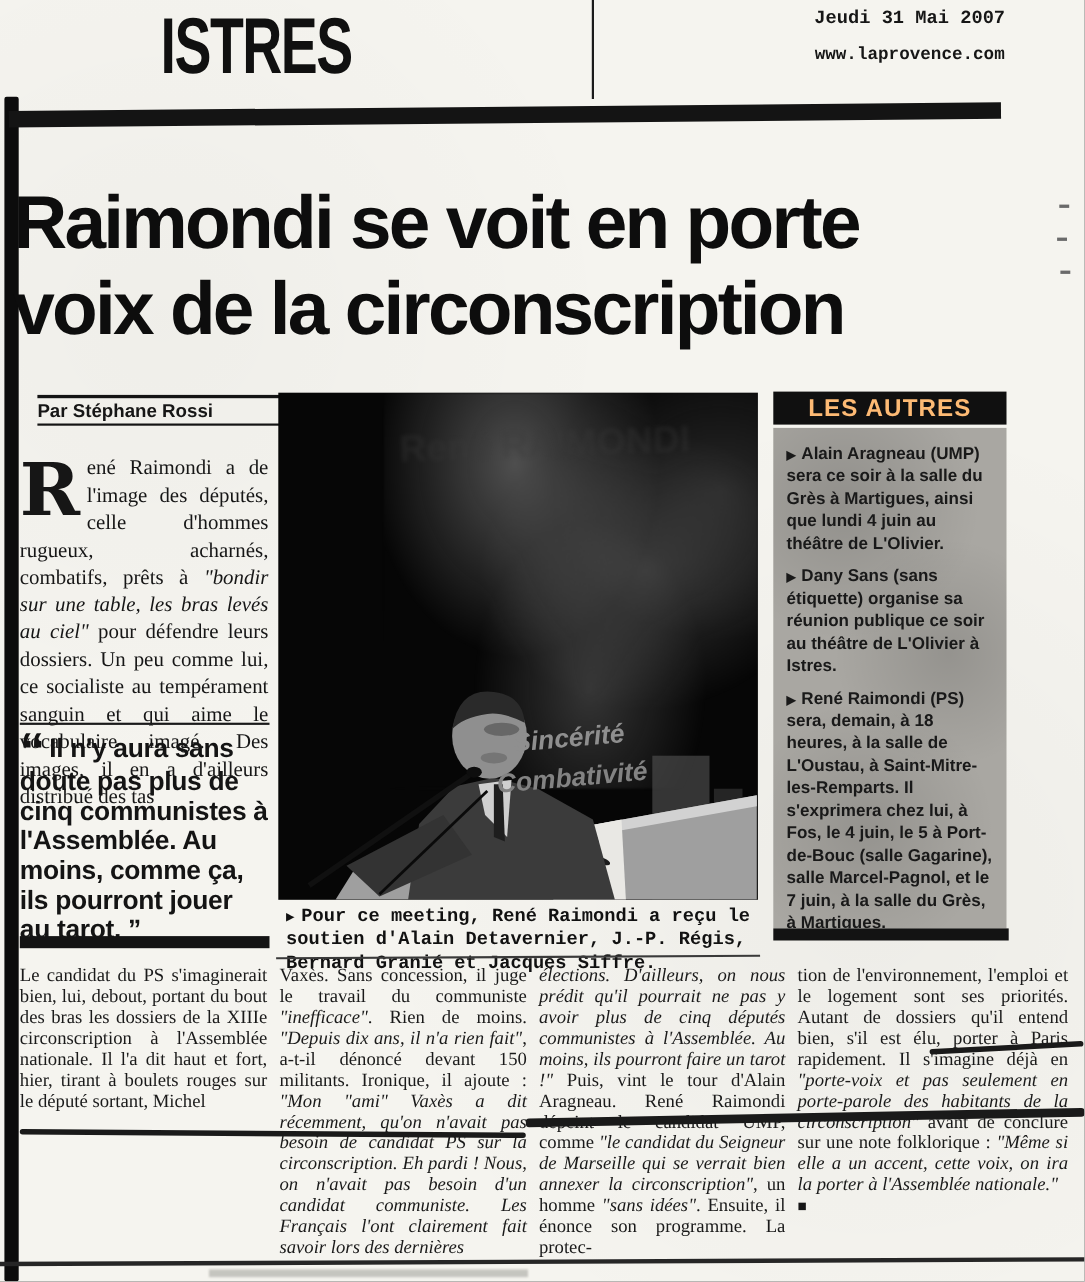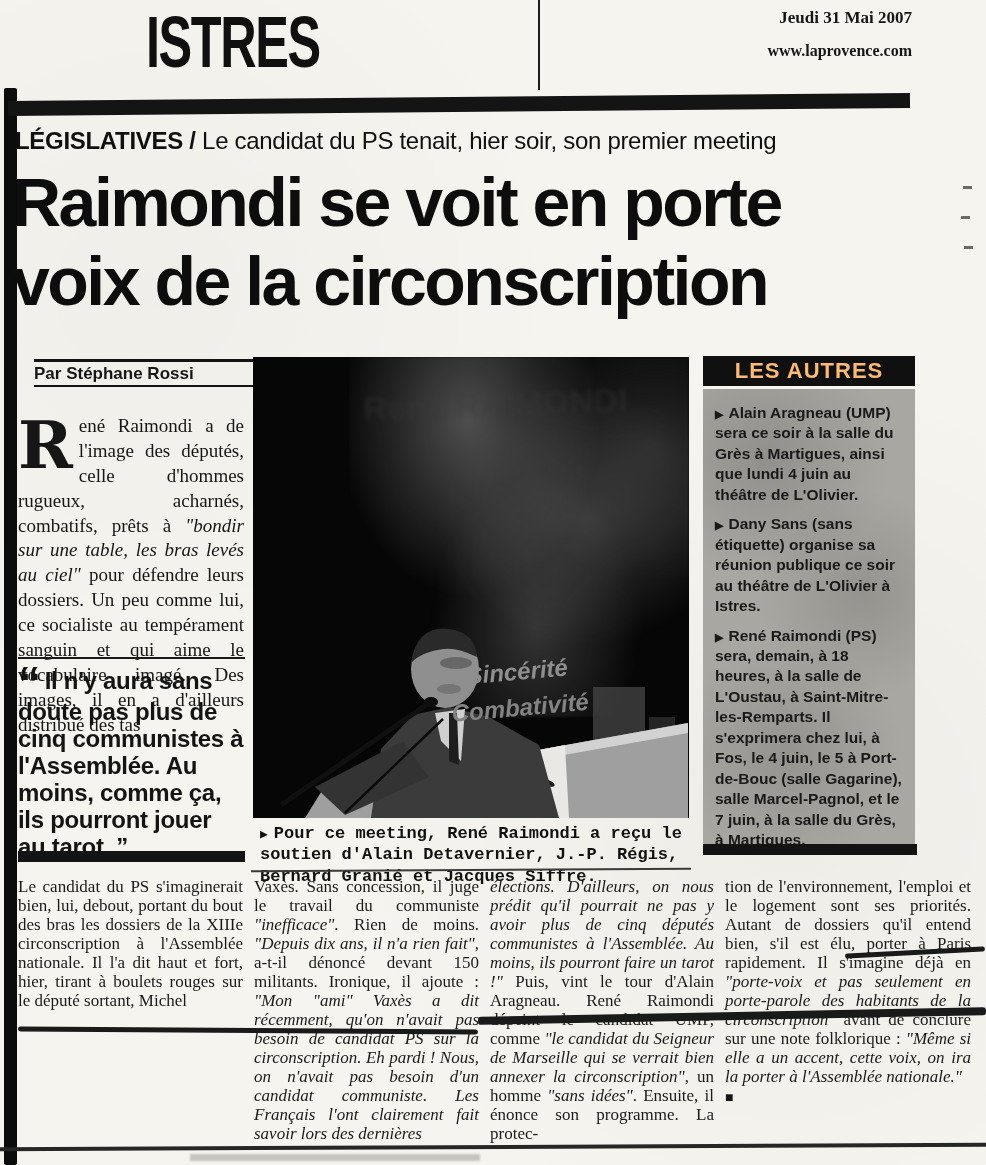--- a/index.html
+++ b/index.html
@@ -9,21 +9,21 @@
       radial-gradient(circle at 80% 70%, rgba(0,0,0,.03), transparent 40%),
       #f5f4ef;
     color:#161616;font-family:"Liberation Serif",serif;}
   .abs{position:absolute;}
 
   
   .left-strip{left:4px;top:88px;width:13px;height:1077px;background:#0c0c0c;border-radius:2px;}
   .masthead{left:146px;top:6px;font-family:"Liberation Sans",sans-serif;font-weight:900;
     font-size:72px;line-height:1;letter-spacing:-2px;transform:scaleX(.70);transform-origin:left top;color:#101010;}
   .v-divider{left:538px;top:0;width:2px;height:90px;background:#1a1a1a;}
-  .dateblock{left:690px;top:8px;width:222px;text-align:right;font-family:Liberation Serif, serif;}
+  .dateblock{left:716px;top:8px;width:222px;text-align:center;font-family:Liberation Mono, monospace;}
   .dateblock .date{font-size:17px;font-weight:800;}
   .dateblock .site{font-size:16px;font-weight:800;margin-top:14px;}
   .blackbar{left:8px;top:97px;width:902px;height:15px;background:#141414;transform:rotate(-0.5deg);}
   .kicker{left:15px;top:127px;width:800px;font-family:"Liberation Sans",sans-serif;font-size:24px;letter-spacing:-0.3px;color:#101010;}
   .kicker .tag{font-weight:800;}
   .headline{left:12px;top:163px;width:875px;font-family:"Liberation Sans",sans-serif;font-weight:800;
     font-size:68px;line-height:1.16;letter-spacing:-2.5px;color:#0d0d0d;}
 
   
   .byline{left:34px;top:359px;width:224px;font-family:"Liberation Sans",sans-serif;border-top:3px solid #141414;}
@@ -104,23 +104,20 @@
   <div class="abs masthead">ISTRES</div>
   <div class="abs v-divider"></div>
 
   <div class="abs dateblock">
     <div class="date">Jeudi 31 Mai 2007</div>
     <div class="site">www.laprovence.com</div>
   </div>
 
   <div class="abs blackbar"></div>
 
-  <div class="abs kicker">
-    <span class="tag">LÉGISLATIVES /</span><span> Le candidat du PS tenait, hier soir, son premier meeting</span>
-  </div>
 
   <h1 class="abs headline" style="margin:0;">Raimondi se voit en porte voix de la circonscription</h1>
 
   <div class="abs byline">
     <div class="author">Par Stéphane Rossi</div>
   </div>
 
   <p class="abs intro" style="margin:0;"><span class="dropcap">R</span><span><span>ené Raimondi a de l'image des députés, celle d'hommes rugueux, acharnés, combatifs, prêts à </span><span class="seg-i">"bondir sur une table, les bras levés au ciel"</span><span> pour défendre leurs dossiers. Un peu comme lui, ce socialiste au tempérament sanguin et qui aime le vocabulaire imagé. Des images, il en a d'ailleurs distribué des tas</span></span></p>
 
   <div class="abs pullquote">

